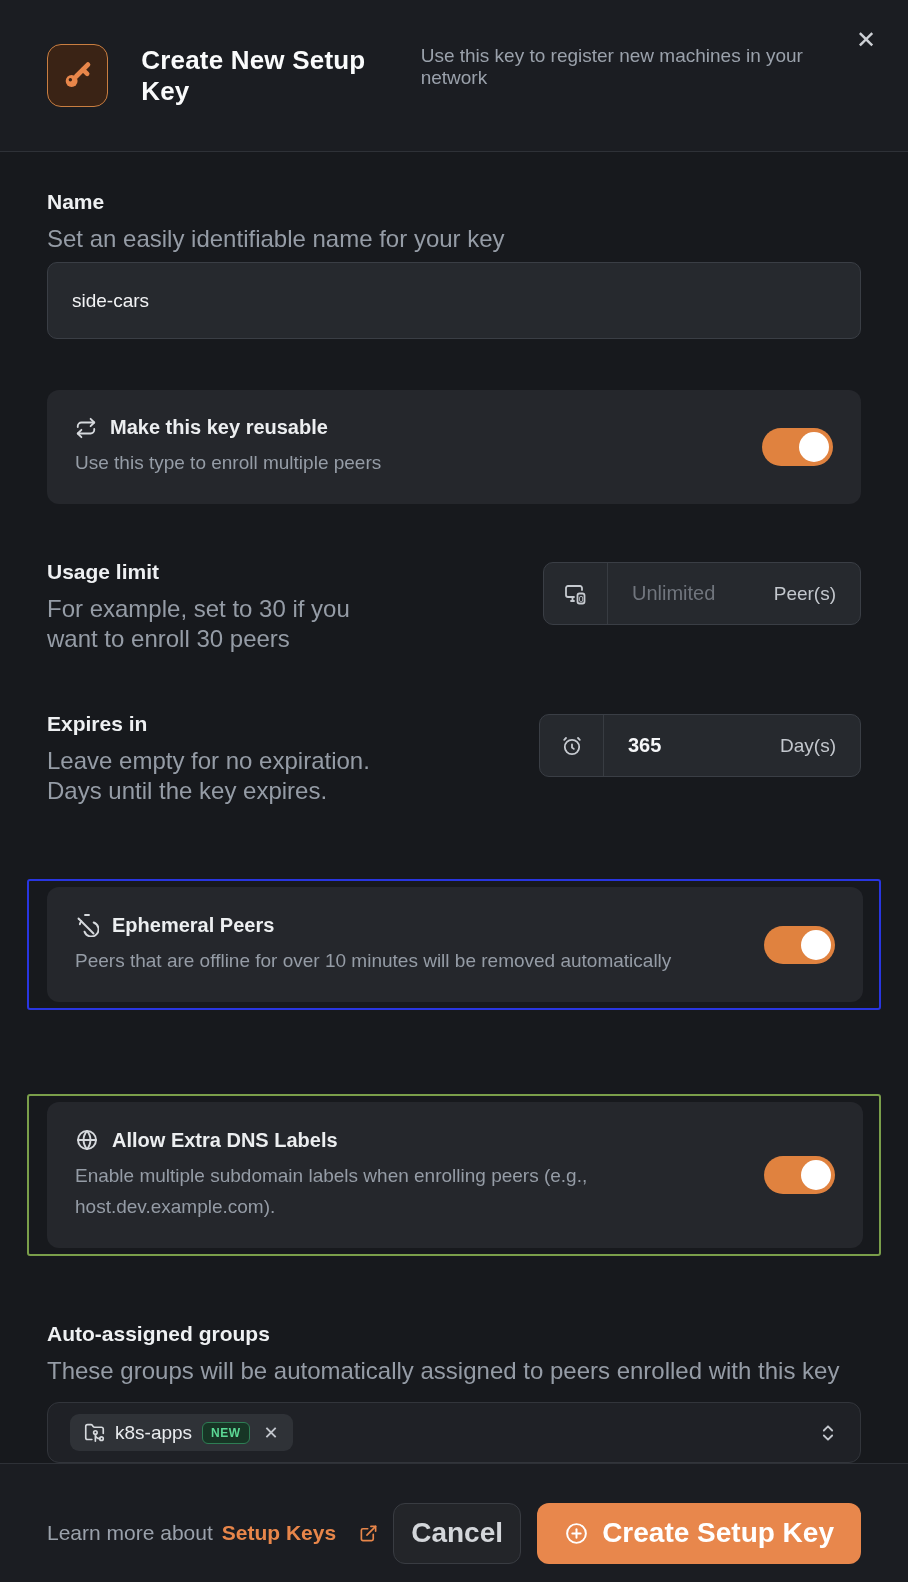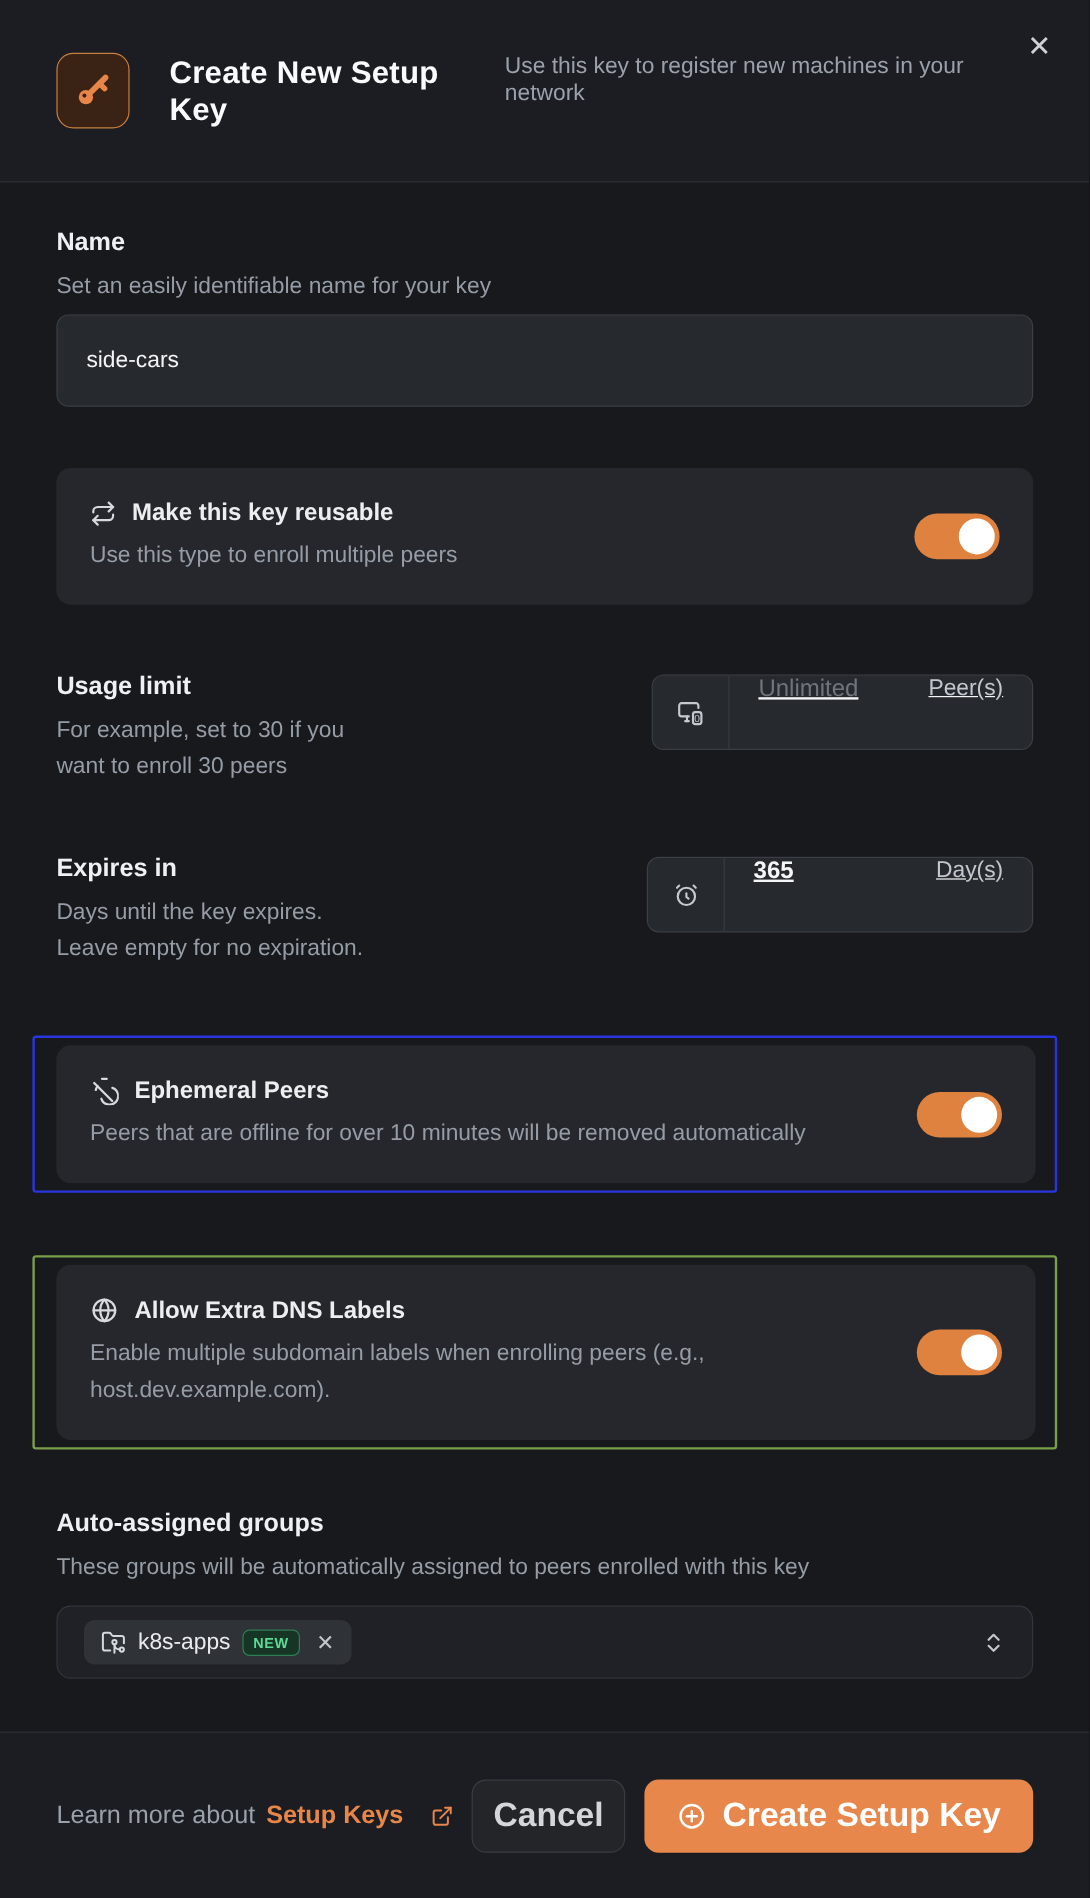--- a/index.html
+++ b/index.html
@@ -26,21 +26,21 @@
   .modal-title { font-size:26px; font-weight:700; color:#fafbfc; letter-spacing:.2px; }
   .modal-subtitle { font-size:19px; color:#9aa1ab; }
   .close-btn {
     position:absolute; top:24px; right:26px; width:32px; height:32px;
     display:flex; align-items:center; justify-content:center;
     color:#cdd0d5; font-size:24px; line-height:1; cursor:pointer;
   }
   
   .body { flex:1 1 auto; padding:38px 47px 0 47px; background:#17191d; }
   .section-label { font-size:21px; font-weight:700; color:#eef0f2; margin-bottom:10px; }
-  .section-desc { font-size:19px; color:#959ca6; line-height:30px; }
+  .section-desc { font-size:24px; color:#959ca6; line-height:30px; }
   .text-input {
     margin-top:8px; height:77px; width:100%;
     background:#26292e; border:1px solid #3a3e45; border-radius:10px;
     display:flex; align-items:center; padding:0 24px;
     font-size:19px; color:#f2f3f5;
   }
   
   .card {
     background:#25272c; border-radius:12px; padding:26px 28px;
     display:flex; align-items:center; justify-content:space-between;
@@ -63,29 +63,28 @@
   .input-group {
     width:318px; height:63px; background:#26292e;
     border:1px solid #3a3e45; border-radius:10px;
     display:flex; align-items:stretch; overflow:hidden; margin-top:2px;
   }
   .input-group .icon-cell {
     width:64px; display:flex; align-items:center; justify-content:center;
     border-right:1px solid #383c42; color:#c6cad0; flex:0 0 auto;
   }
   .input-group .value-cell {
-    flex:1; display:flex; align-items:flex-start; padding:0 24px;
+    flex:1; display:flex; align-items:center; padding:0 24px;
     font-size:20px;
-    text-decoration:underline;
   }
   .input-group .placeholder { color:#70757d; }
   .input-group .value { color:#f5f6f8; font-weight:600; }
   .input-group .unit { margin-left:auto; color:#c3c7cd; font-size:19px; }
   
-  .annotated { border:2px solid; border-radius:3px; margin:0 -20px; padding:6px 16px 6px 18px; }
+  .annotated { border:2px solid; border-radius:3px; margin:16px -20px; padding:6px 16px 6px 18px; }
   .annotated.blue { border-color:#2936e0; }
   .annotated.green { border-color:#7a9e4a; }
   
   .select-box {
     margin-top:16px; height:61px; width:100%;
     background:#1f2126; border:1px solid #32353b; border-radius:12px;
     display:flex; align-items:center; padding:0 22px;
   }
   .chip {
     background:#2f3237; border-radius:9px; height:37px;
@@ -194,22 +193,22 @@
           <span class="unit">Peer(s)</span>
         </div>
       </div>
     </div>
 
     <div class="spacer-l"></div>
 
     <div class="field-row">
       <div class="left">
         <div class="section-label">Expires in</div>
+        <div class="section-desc">Leave empty for no expiration.</div>
         <div class="section-desc">Days until the key expires.</div>
-        <div class="section-desc">Leave empty for no expiration.</div>
       </div>
       <div class="input-group" style="width:322px;">
         <div class="icon-cell">
           <svg width="24" height="24" viewBox="0 0 24 24" fill="none" stroke="#c6cad0" stroke-width="1.8" stroke-linecap="round" stroke-linejoin="round">
             <circle cx="12" cy="13" r="7.2"></circle>
             <path d="M12 10.5v3l1.8 1.4"></path>
             <path d="M6 4 4.2 5.8"></path>
               <path d="m18 4 1.8 1.8"></path>
           </svg>
         </div>

